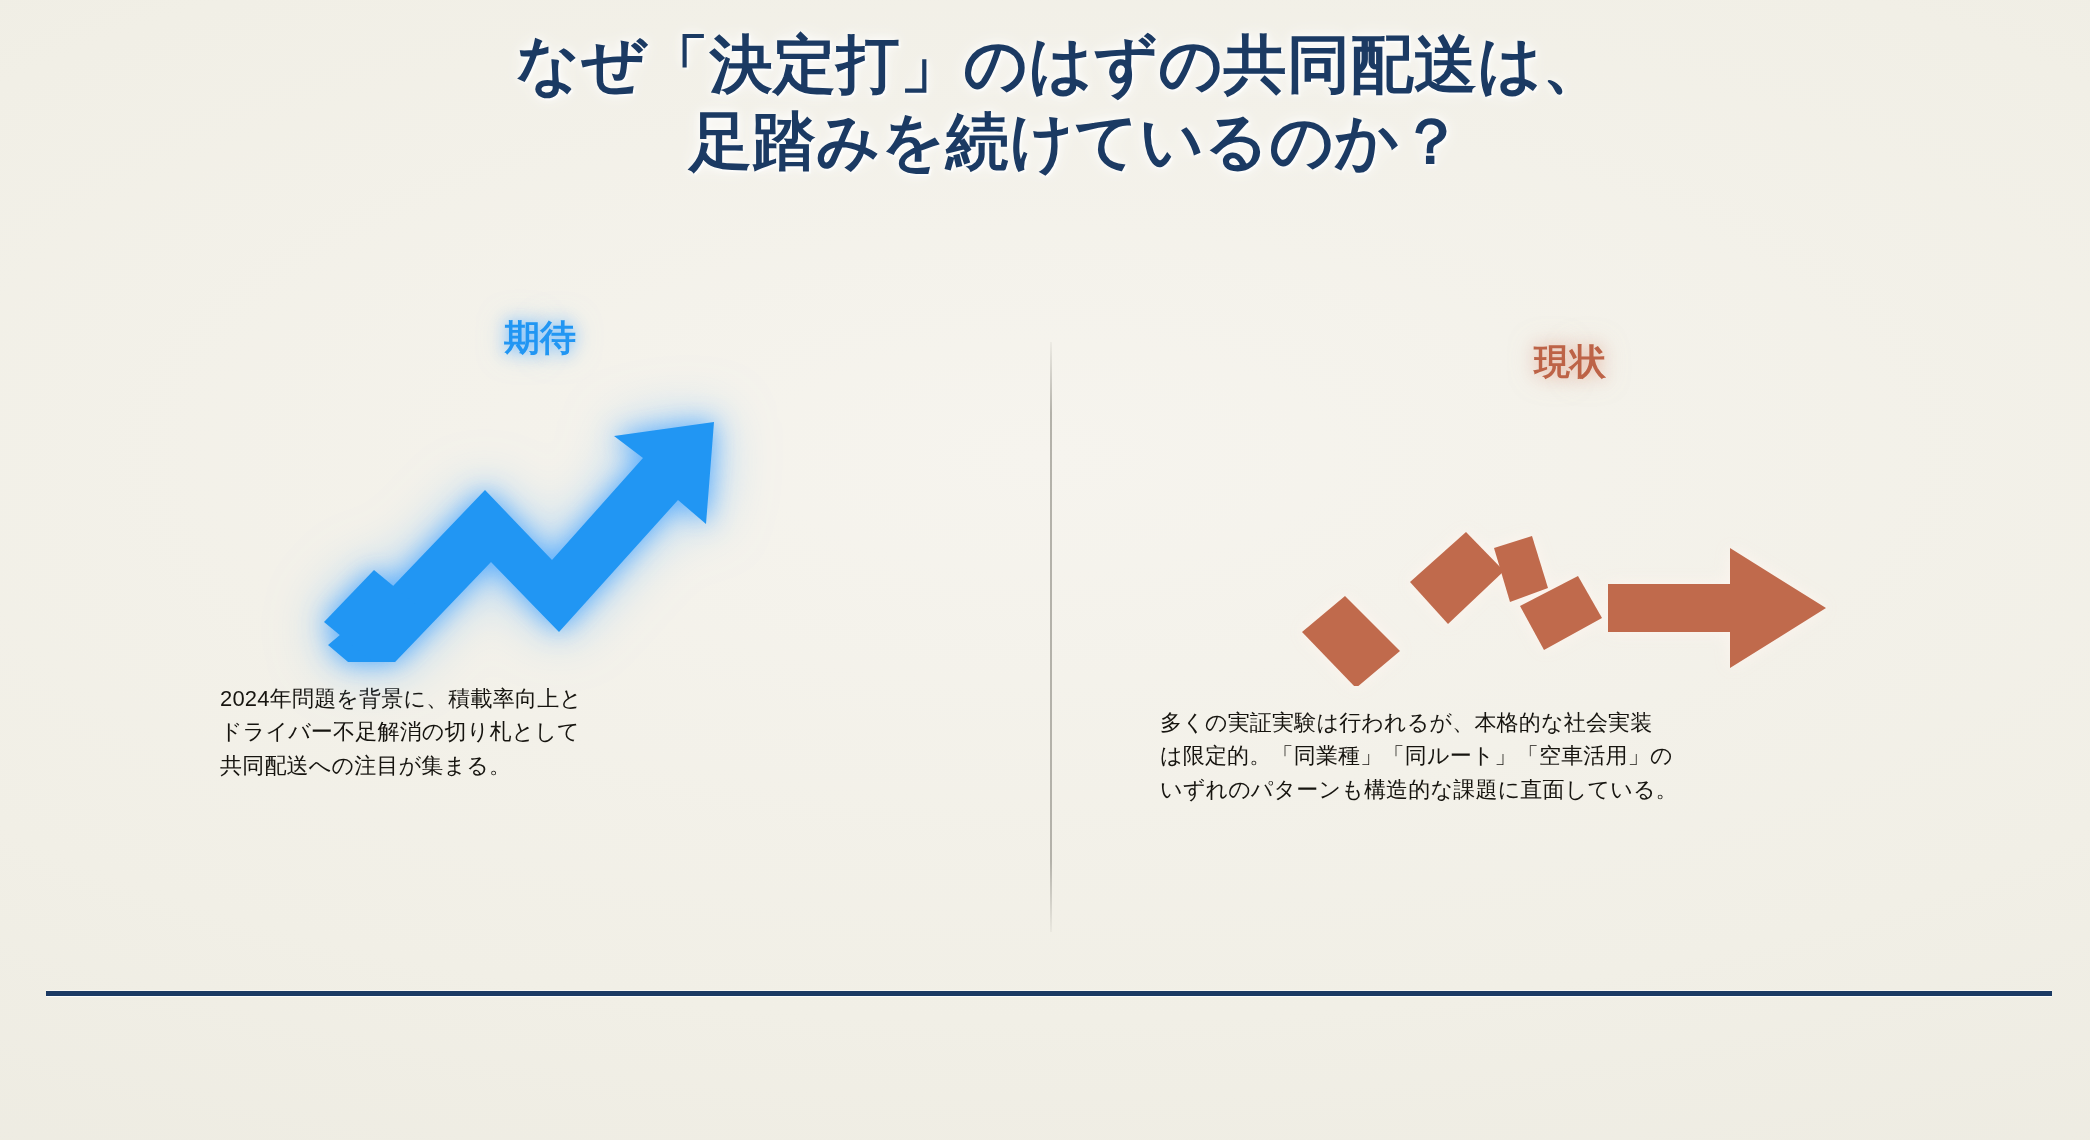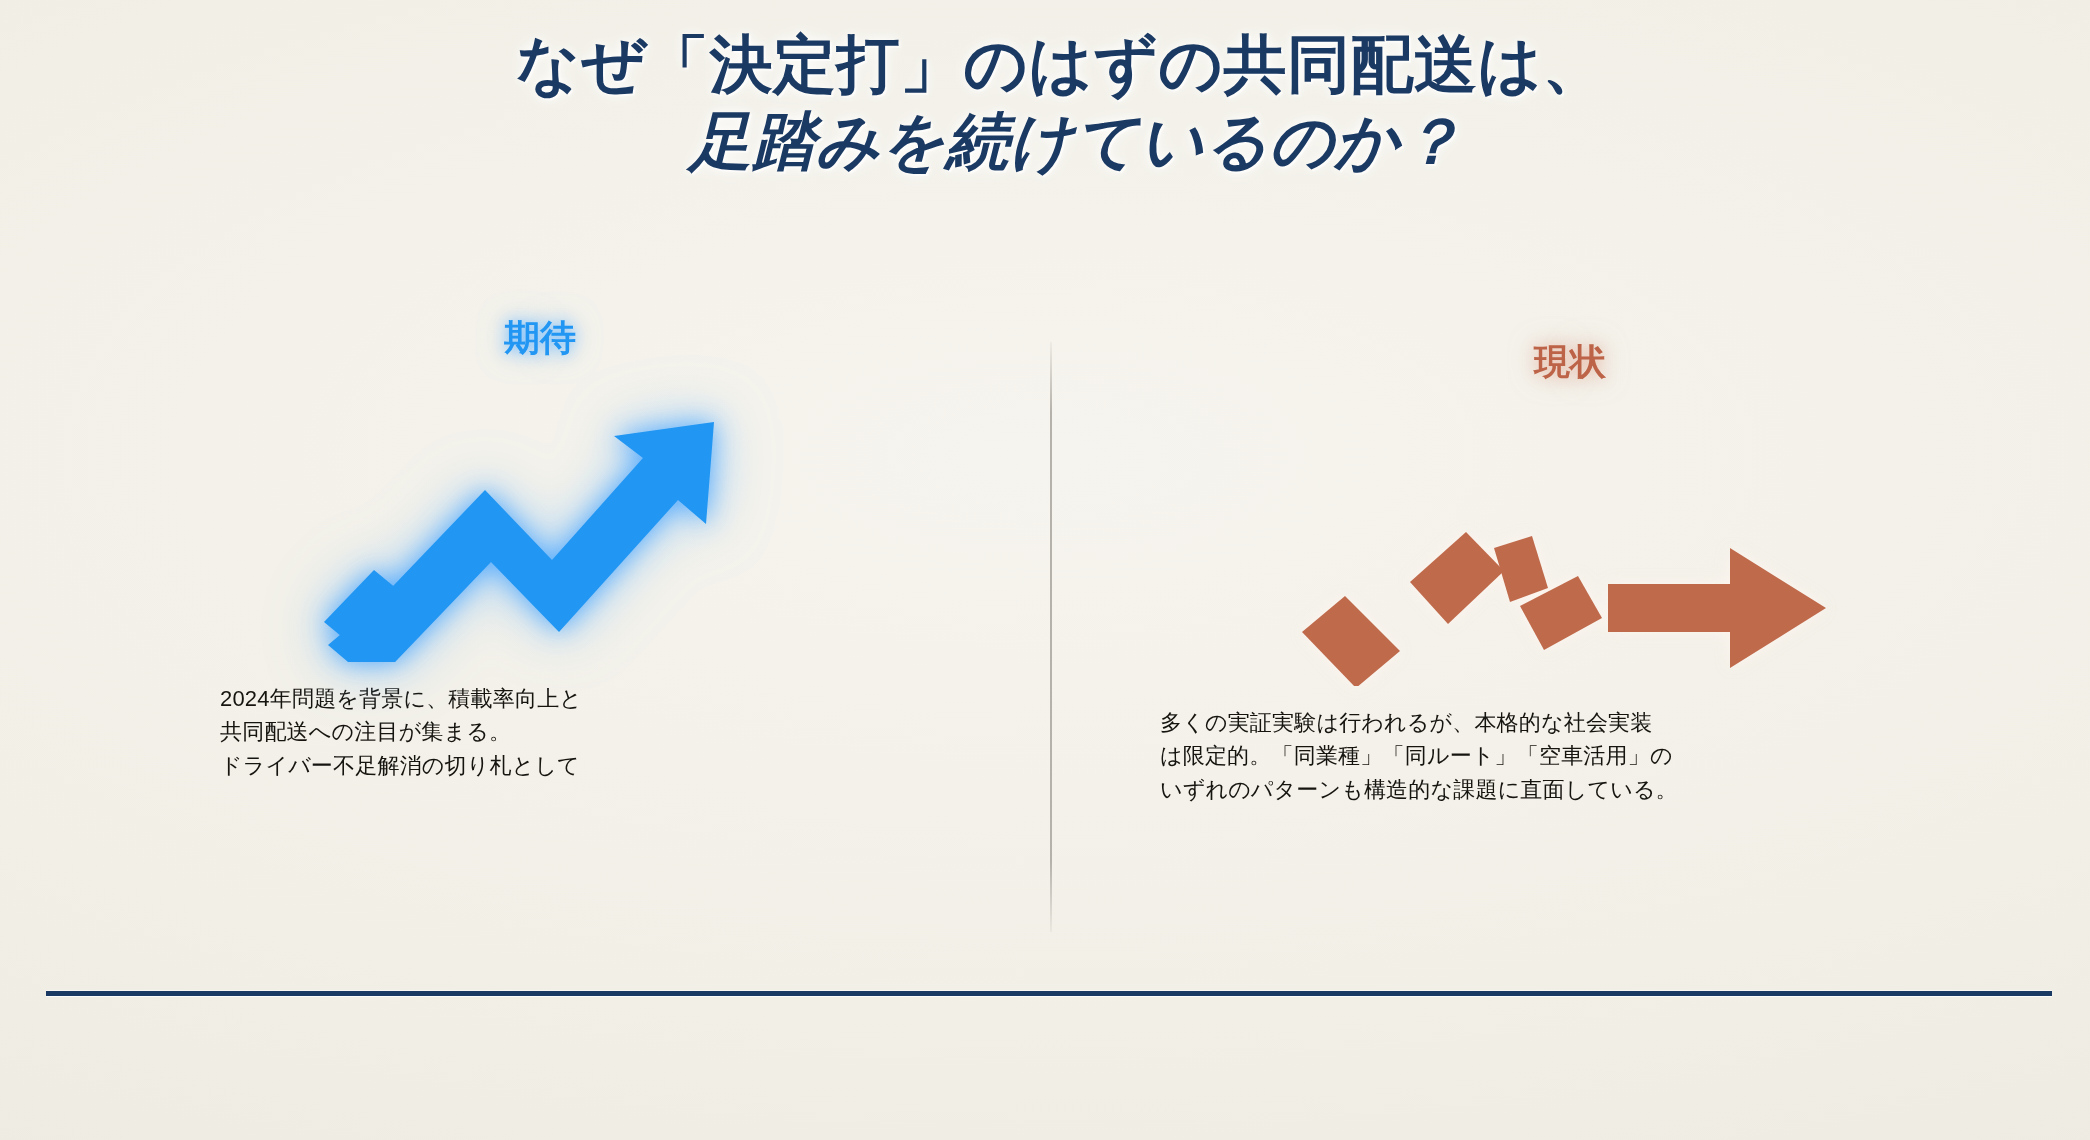--- a/index.html
+++ b/index.html
@@ -44,21 +44,20 @@
     line-height: 1.22;
     letter-spacing: 0.5px;
     text-shadow:
       0 0 10px rgba(255,255,255,0.95),
       0 0 20px rgba(255,255,255,0.8),
       2px 2px 1px rgba(255,255,255,0.65);
     white-space: nowrap;
   }
   .title-line.l2 {
     padding-left: 30px;
-    font-style: italic;
   }
 
   
   .columns {
     position: absolute;
     top: 320px;
     left: 0;
     right: 0;
     height: 620px;
   }
@@ -189,22 +188,22 @@
                    L 249 220
                    L 181 150
                    L 64 272
                    Z" fill="#2196f3"></path>
           <path d="M 14 210 L 60 248 L 110 196 L 64 158 Z" fill="#2196f3"></path>
         </svg>
       </div>
 
       <div class="col-body">
         <div>2024年問題を背景に、積載率向上と</div>
+        <div>ドライバー不足解消の切り札として</div>
         <div>共同配送への注目が集まる。</div>
-        <div>ドライバー不足解消の切り札として</div>
       </div>
     </div>
 
     <div class="col col-right">
       <div class="col-heading">現状</div>
 
       <div class="arrow-area">
         <svg class="glow-brown" width="560" height="250" viewBox="0 0 560 250" aria-hidden="true">
 
           <g fill="#c06a4c">

